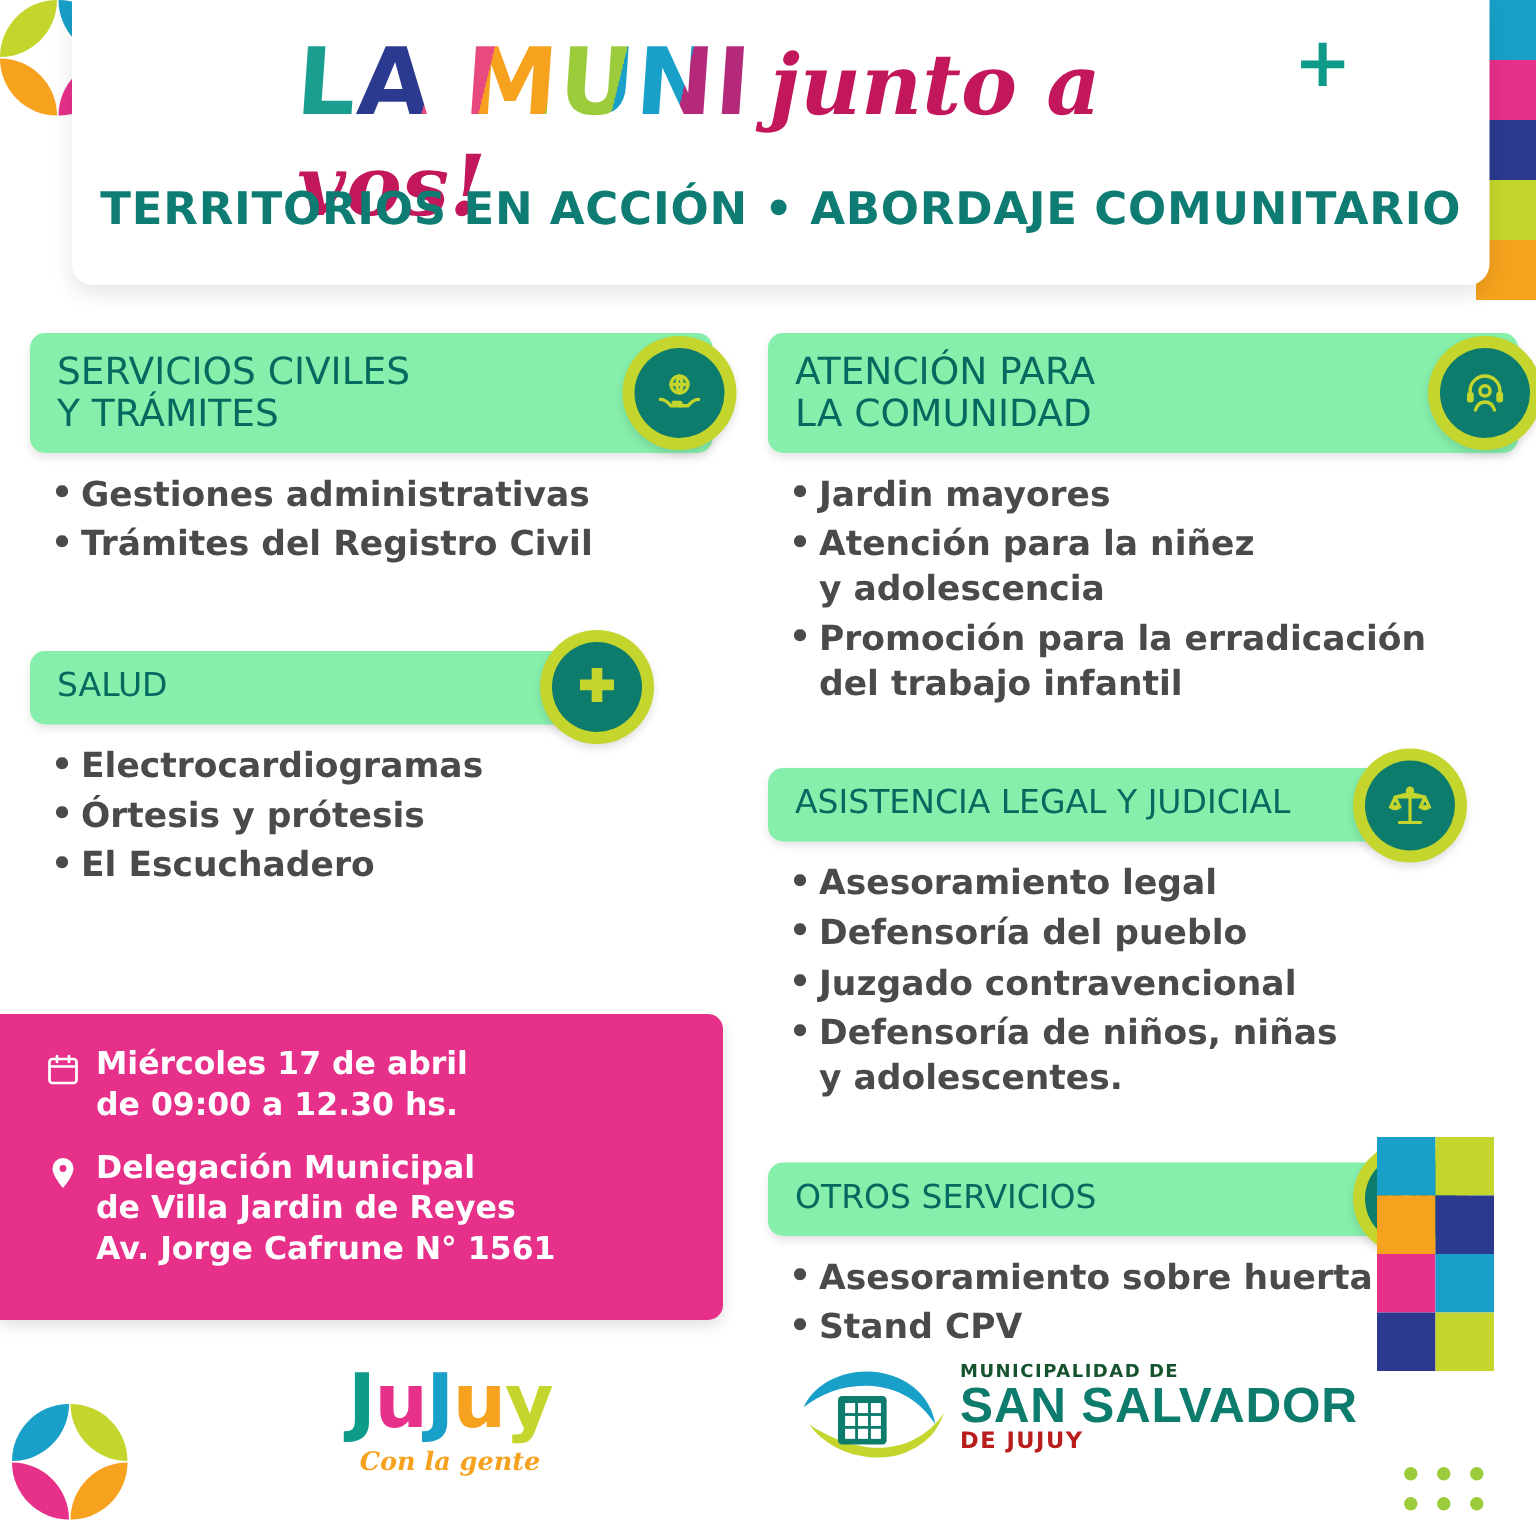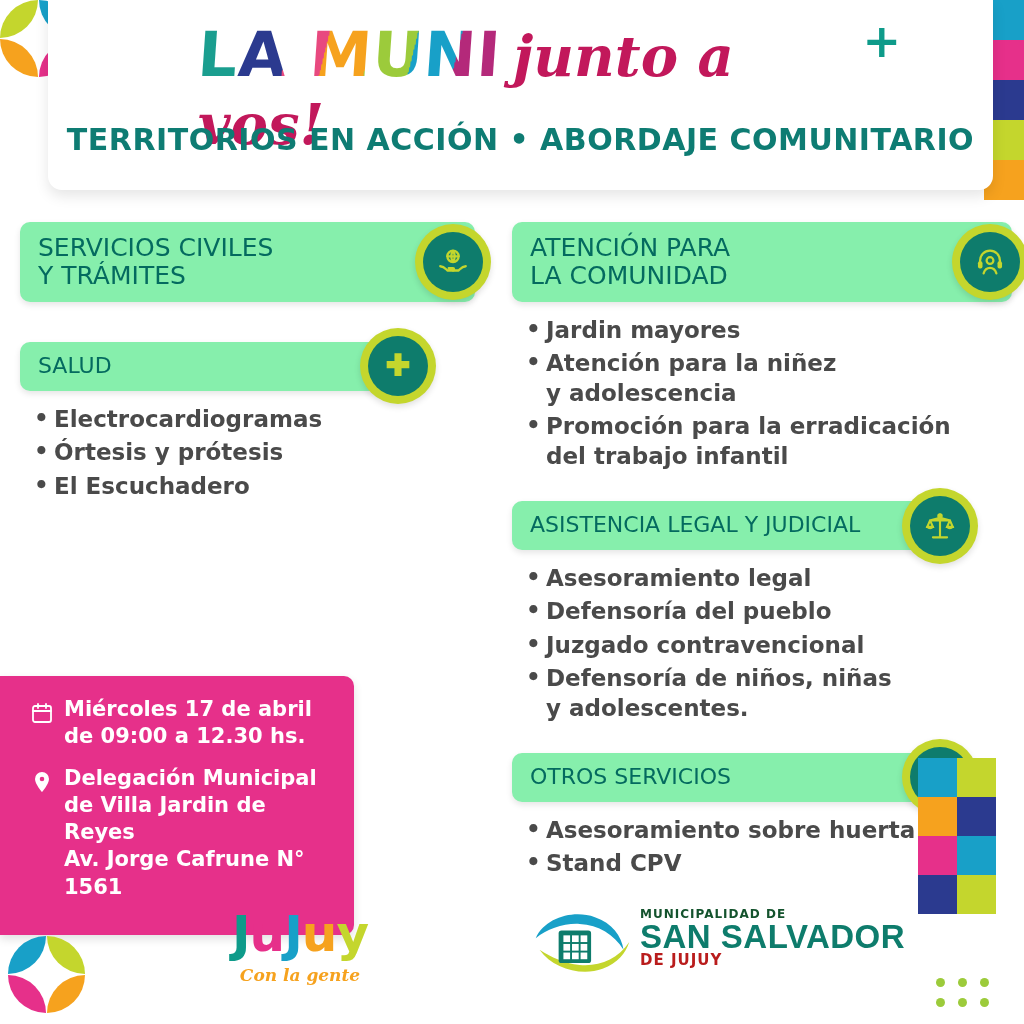--- a/index.html
+++ b/index.html
@@ -84,21 +84,21 @@
     background: #86efac;
     border-radius: 10px;
     padding: 12px 70px 12px 18px;
     color: #046a5f;
     font-weight: 400;
     font-family: "DejaVu Sans", sans-serif;
     line-height: 1.12;
     box-shadow: 0 3px 6px rgba(0,0,0,0.10);
   }
   .band.big { font-size: 25px; min-height: 74px; }
-  .band.small { font-size: 22px; min-height: 48px; display:flex; align-items:center; }
+  .band.small { font-size: 22px; min-height: 48px; display:flex; align-items:center;margin-top:11px; }
 
   .band .badge {
     position: absolute; right: -16px; top: 50%;
     transform: translateY(-50%);
     width: 76px; height: 76px; border-radius: 50%;
     background: #c4d62d;
     display: flex; align-items: center; justify-content: center;
     box-shadow: 0 3px 6px rgba(0,0,0,0.12);
   }
   .badge .inner {
@@ -122,21 +122,21 @@
     position: relative;
   }
   ul.items li:before {
     content: "•"; position: absolute; left: 0; top: -1px; color:#4a4a4a;
   }
   .gap-1 { height: 40px; }
   .gap-2 { height: 26px; }
 
   
   .infobox {
-    position: absolute; left: 0; top: 676px; width: 354px;
+    position: absolute; left: 0; top: 676px; width: 482px;
     background: #e6308a;
     border-radius: 0 10px 10px 0;
     padding: 20px 20px 22px 30px;
     color: #ffffff;
     box-shadow: 0 4px 10px rgba(0,0,0,0.12);
   }
   .info-row { display: flex; align-items: flex-start; margin-bottom: 14px; }
   .info-row:last-child { margin-bottom: 12px; }
   .info-ico { width: 34px; flex: 0 0 34px; padding-top: 4px; }
   .info-ico svg { width: 24px; height: 26px; }
@@ -219,20 +219,24 @@
         <span class="inner">
           <svg viewBox="0 0 24 24" fill="none" stroke="#c4d62d" stroke-width="1.6" stroke-linecap="round" stroke-linejoin="round">
             <circle cx="12" cy="8" r="4"></circle>
             <path d="M8 8h8M12 4.2c1.6 1.9 1.6 5.7 0 7.6M12 4.2c-1.6 1.9-1.6 5.7 0 7.6"></path>
             <path d="M3 15c2.5 0 3.5 1.5 5 3h4c1 0 1-1.6 0-1.6H9"></path>
             <path d="M21 15c-2.5 0-3.5 1.5-5 3h-4"></path>
           </svg>
         </span>
       </span>
     </div>
+    <ul class="items">
+      <li>Gestiones administrativas</li>
+      <li>Trámites del Registro Civil</li>
+    </ul>
 
     <div class="gap-1"></div>
 
     <div class="band small" style="width:400px">
       <span>SALUD</span>
       <span class="badge">
         <span class="inner">
           <svg viewBox="0 0 24 24" fill="#c4d62d">
             <path d="M9.5 3h5v5.5H20v5h-5.5V19h-5v-5.5H4v-5h5.5z"></path>
           </svg>

